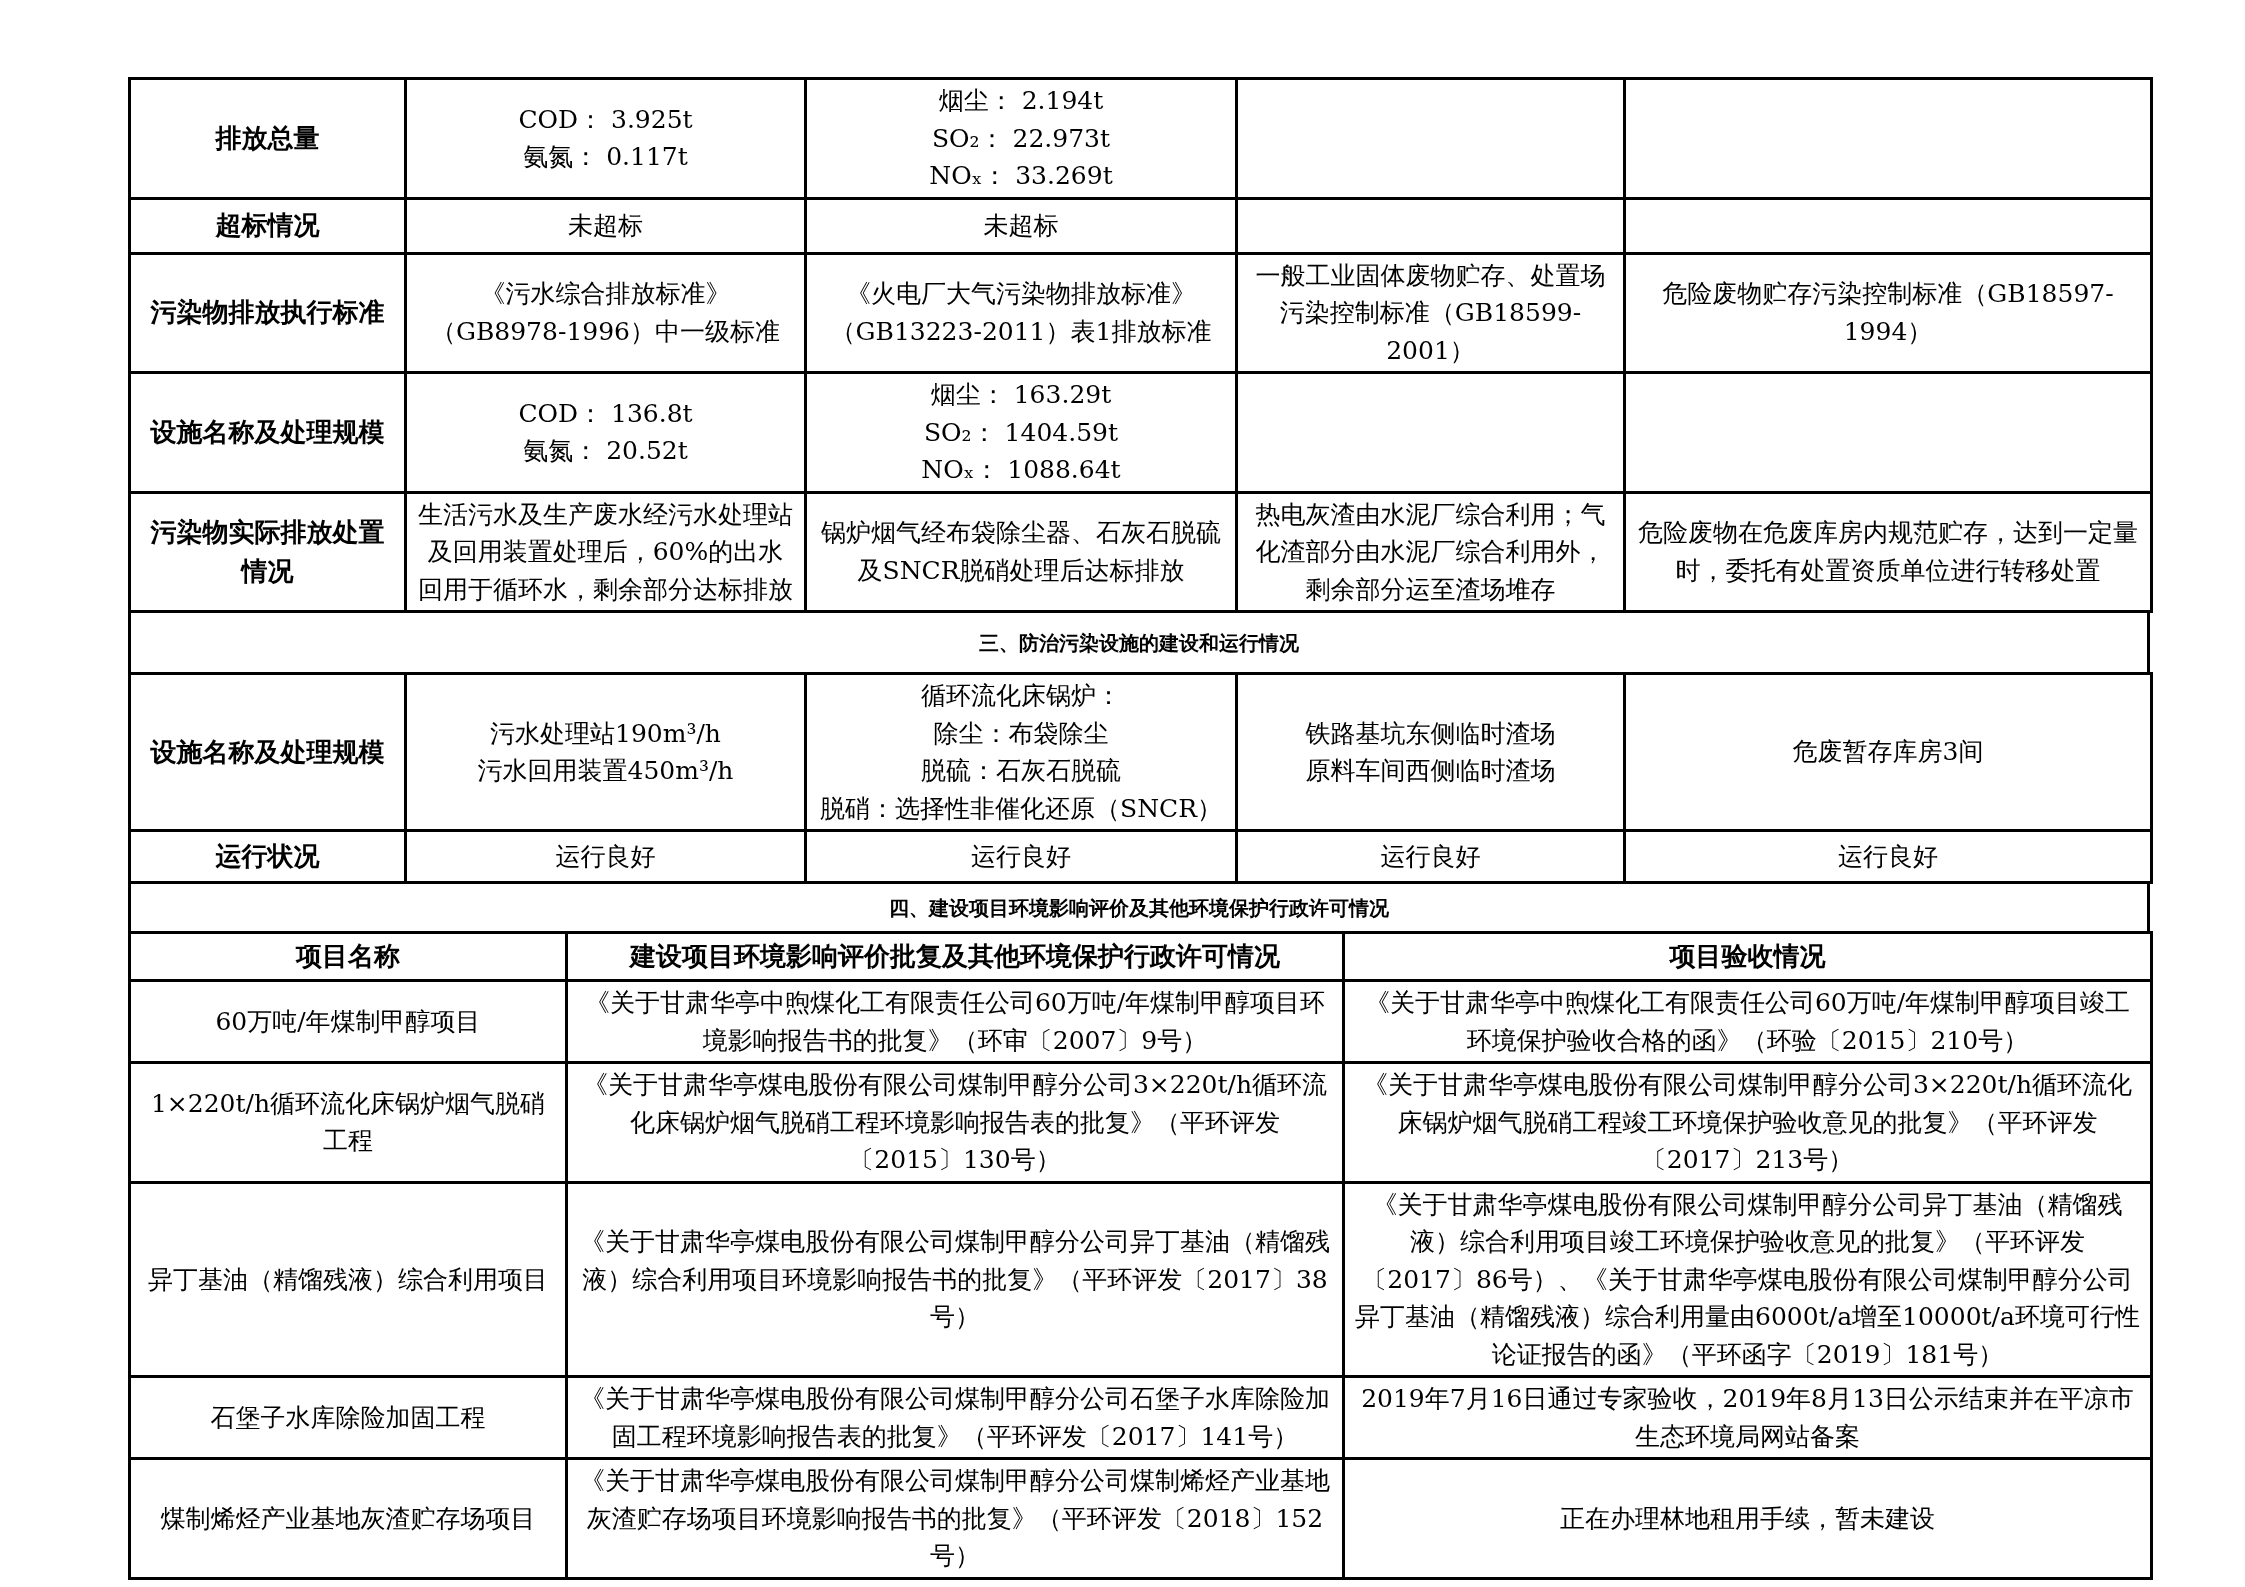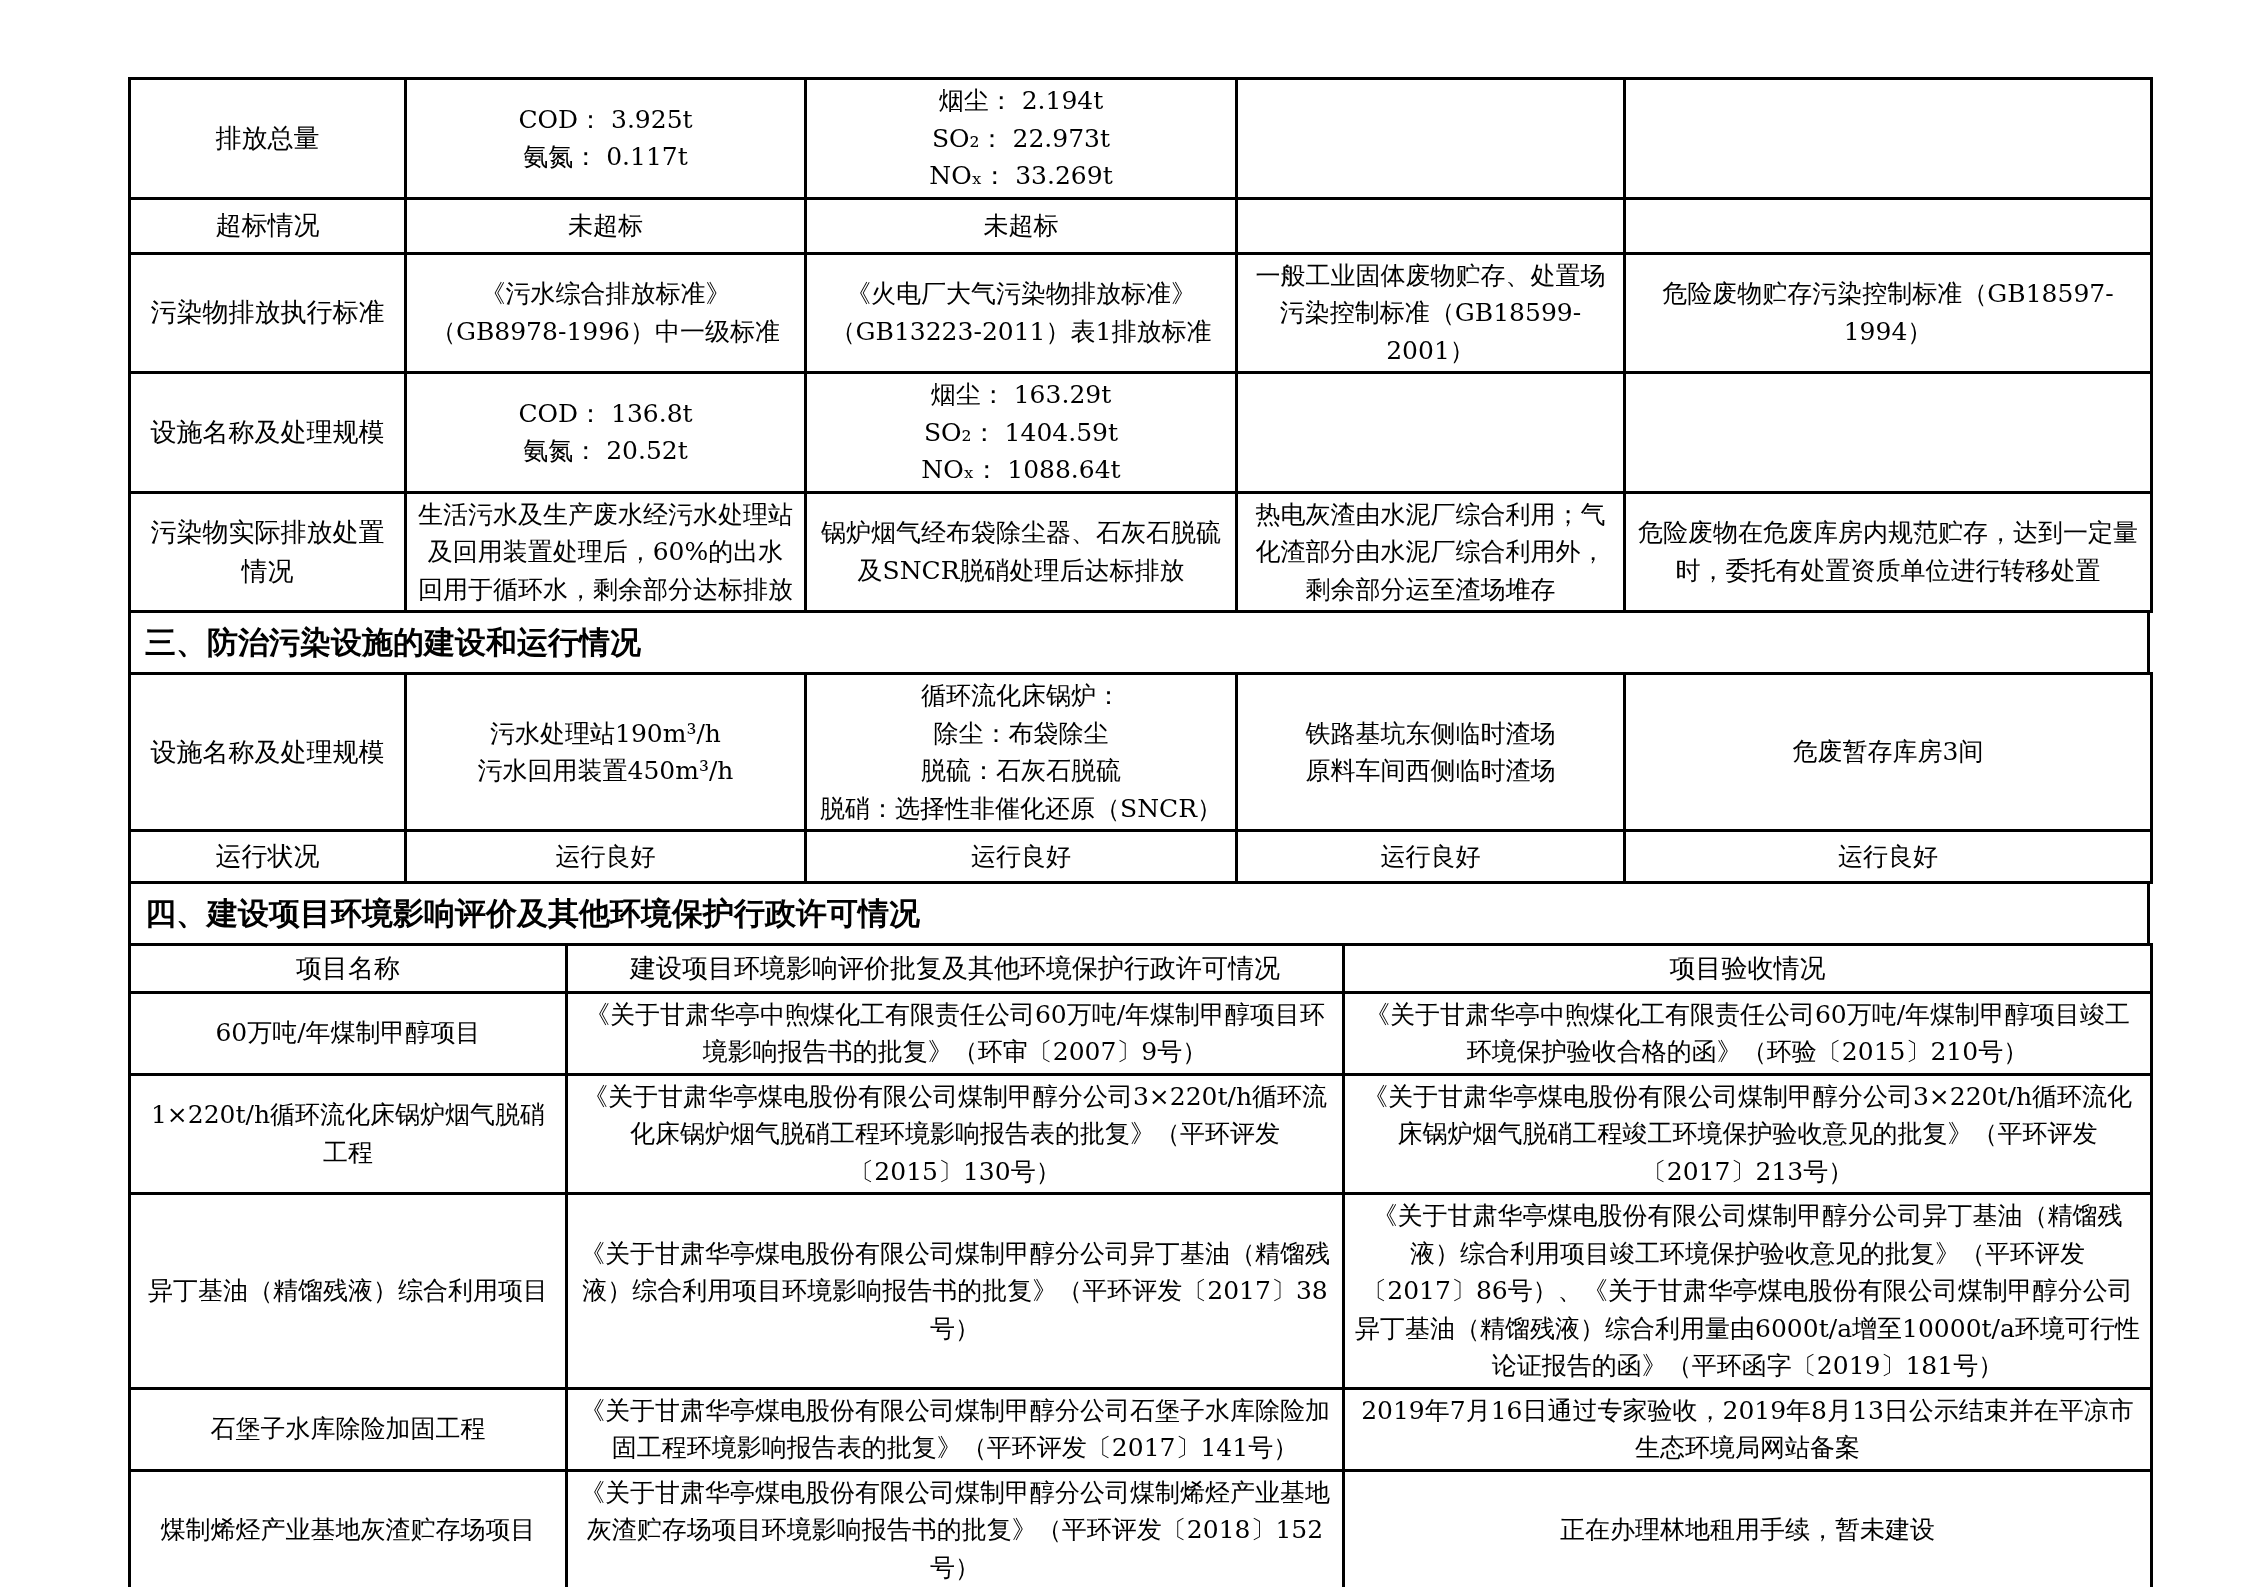--- a/index.html
+++ b/index.html
@@ -32,27 +32,27 @@
     border: 3px solid #000000;
     padding: 2px 10px;
     font-size: 25px;
     line-height: 1.5;
     text-align: center;
     vertical-align: middle;
     white-space: pre-line;
     word-break: break-word;
   }
   td.lbl, td.hdr {
-    font-weight: normal;
+    font-weight: bold;
     font-size: 26px;
   }
   td.sect {
-    text-align: left;
+    text-align: center;
     font-weight: bold;
-    font-size: 31px;
+    font-size: 20px;
     padding: 6px 14px;
     white-space: normal;
   }
   td.left { text-align: center; }
 </style>
 </head>
 <body>
 <div class="page">
 
 <div class="doc">

